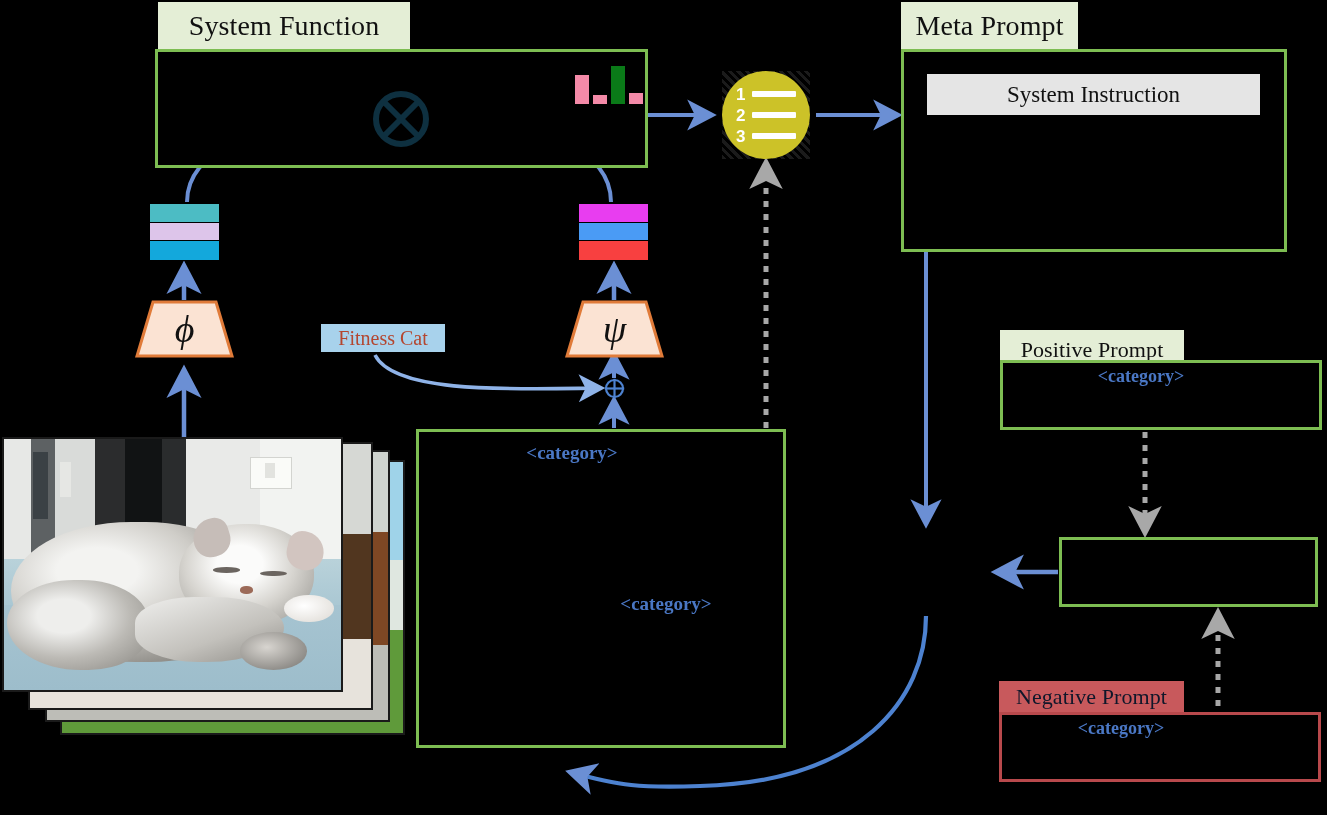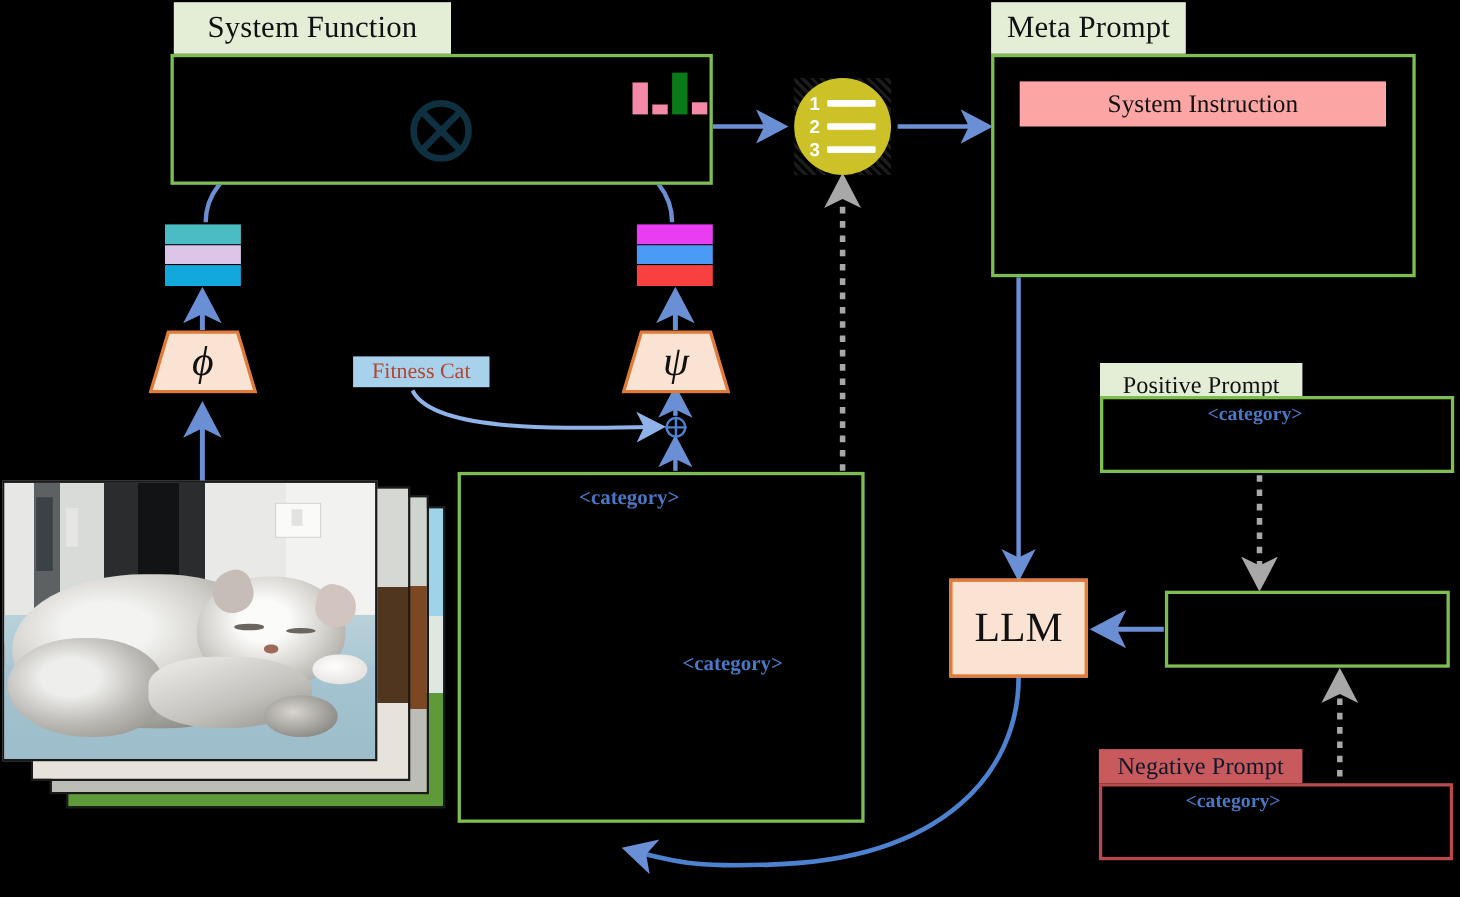--- a/index.html
+++ b/index.html
@@ -16,21 +16,21 @@
     white-space:nowrap;letter-spacing:.1px;
   }
   .hdr.neg{background:#c8595c;color:#0f172a;}
 
   
   .panel{position:absolute;background:#000;border:3px solid #7dbd52;box-sizing:border-box;}
   .panel.red{border-color:#b8494c;}
 
   
   .chip{
-    position:absolute;background:#fca5a5;color:#111;
+    position:absolute;background:#e5e5e5;color:#111;
     display:flex;align-items:center;justify-content:center;
     font-family:"Liberation Serif",serif;white-space:nowrap;
   }
 
   
   .catlbl{
     position:absolute;color:#4a77c4;font-weight:bold;
     font-family:"Liberation Serif",serif;white-space:nowrap;
     text-align:center;
   }
@@ -230,23 +230,20 @@
   <div class="catlbl" style="left:1035px;top:366px;width:212px;font-size:18px;">&lt;category&gt;</div>
 
   <div class="panel" style="left:1059px;top:537px;width:259px;height:70px;"></div>
 
   <div class="hdr neg" style="left:999px;top:681px;width:185px;height:31px;font-size:22px;">
     <span>Negative Prompt</span>
   </div>
   <div class="panel red" style="left:999px;top:712px;width:322px;height:70px;"></div>
   <div class="catlbl" style="left:1015px;top:718px;width:212px;font-size:18px;">&lt;category&gt;</div>
 
-  <div class="llm" style="left:863px;top:526px;width:126px;height:90px;font-size:38px;">
-    <span>LLM</span>
-  </div>
 
   <div class="photo" style="left:60px;top:460px;width:345px;height:275px;background:
        linear-gradient(#9fd3e9 0 36%, #dfe7e0 36% 62%, #5f9a3a 62% 100%);">
     <div class="abs" style="left:40%;top:28%;width:46%;height:56%;border-radius:40% 40% 45% 45%;
          background:linear-gradient(160deg,#e98c3e,#f6dcc2 55%,#ddd5cb);"></div>
   </div>
 
   <div class="photo" style="left:45px;top:450px;width:345px;height:272px;background:
        linear-gradient(#cfd4cf 0 30%, #7e4724 30% 72%, #bdbdb7 72% 100%);">
     <div class="abs" style="left:26%;top:30%;width:50%;height:56%;border-radius:45%;

